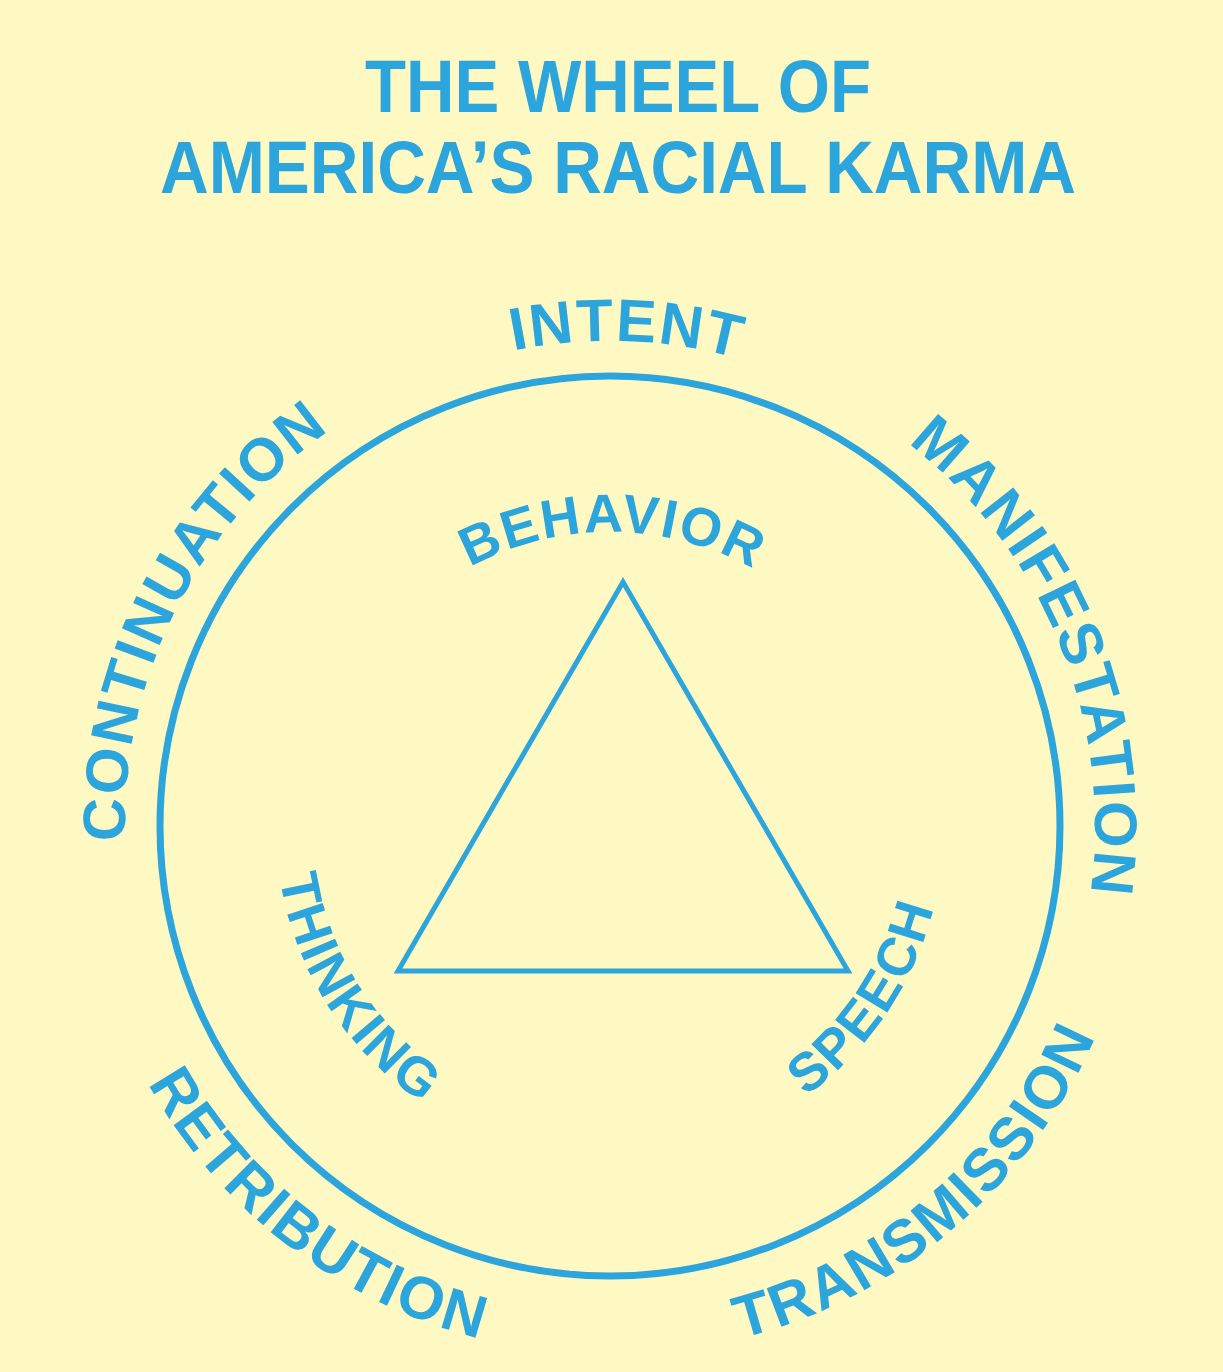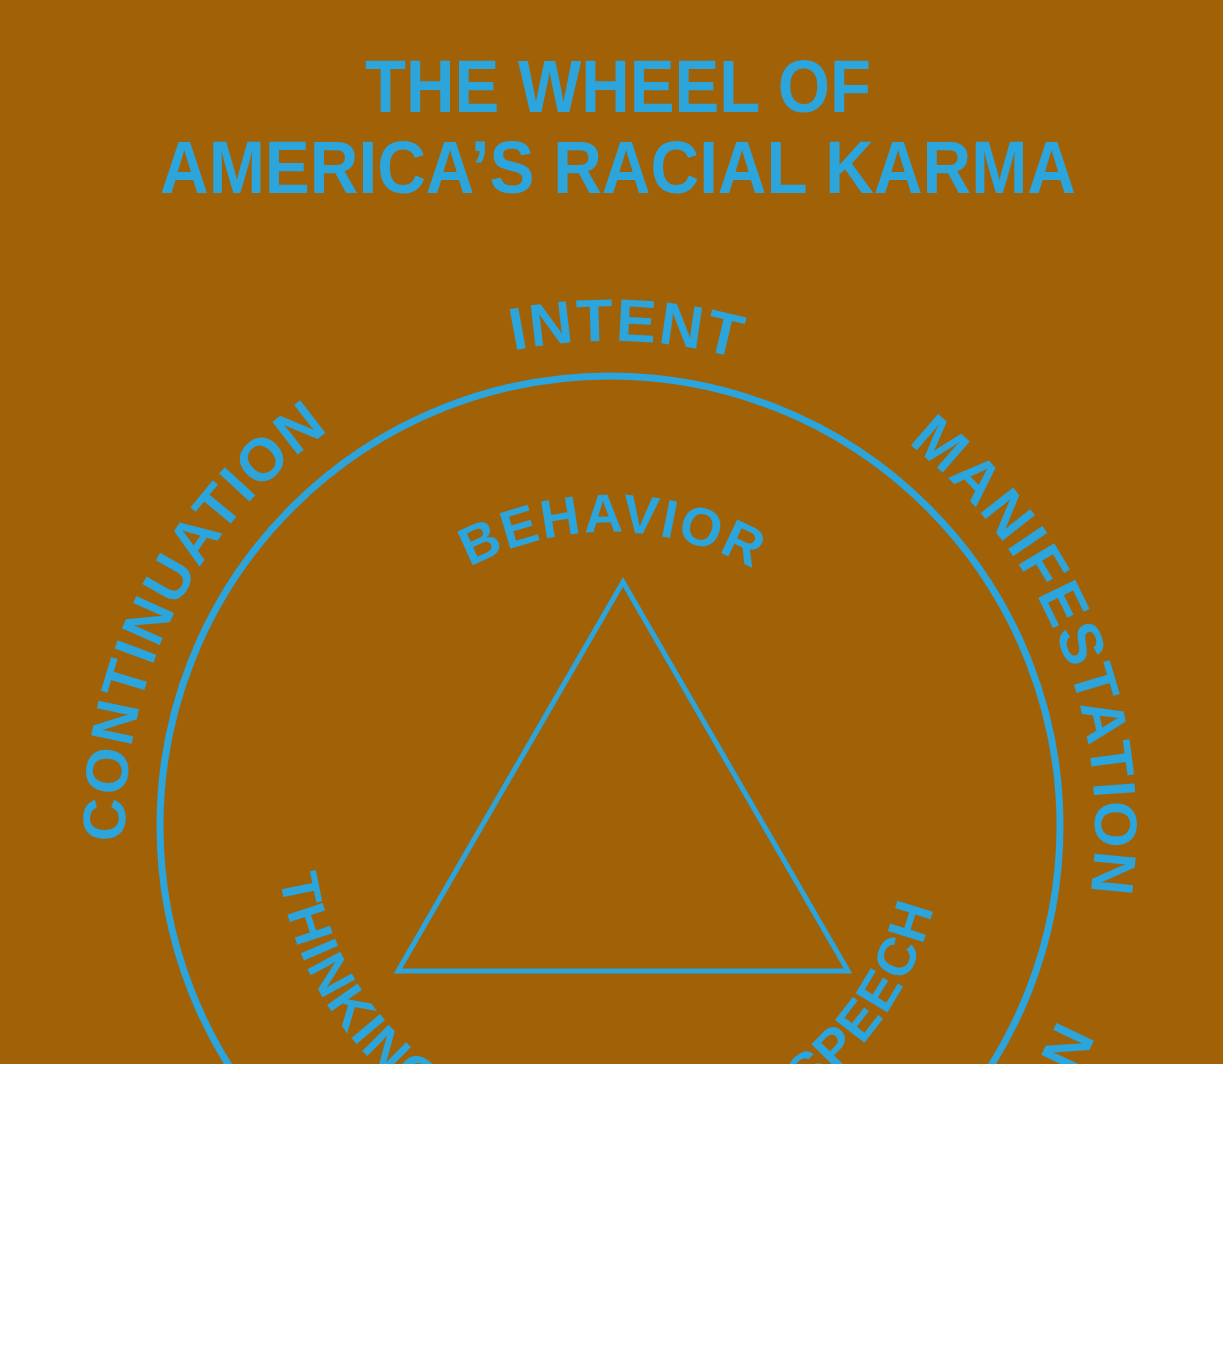--- a/index.html
+++ b/index.html
@@ -2,22 +2,22 @@
 <html><head>
 <meta charset="utf-8">
 <style>
   html, body {
     margin: 0;
     padding: 0;
     background: #ffffff;
   }
   .page {
     width: 1223px;
-    height: 1064px;
-    background: #a16207;
+    height: 1372px;
+    background: #fef9c3;
     overflow: hidden;
   }
   svg text {
     font-family: "Liberation Sans", sans-serif;
     font-weight: bold;
   }
   .title-line {
     font-size: 74px;
   }
   .arc-outer {

